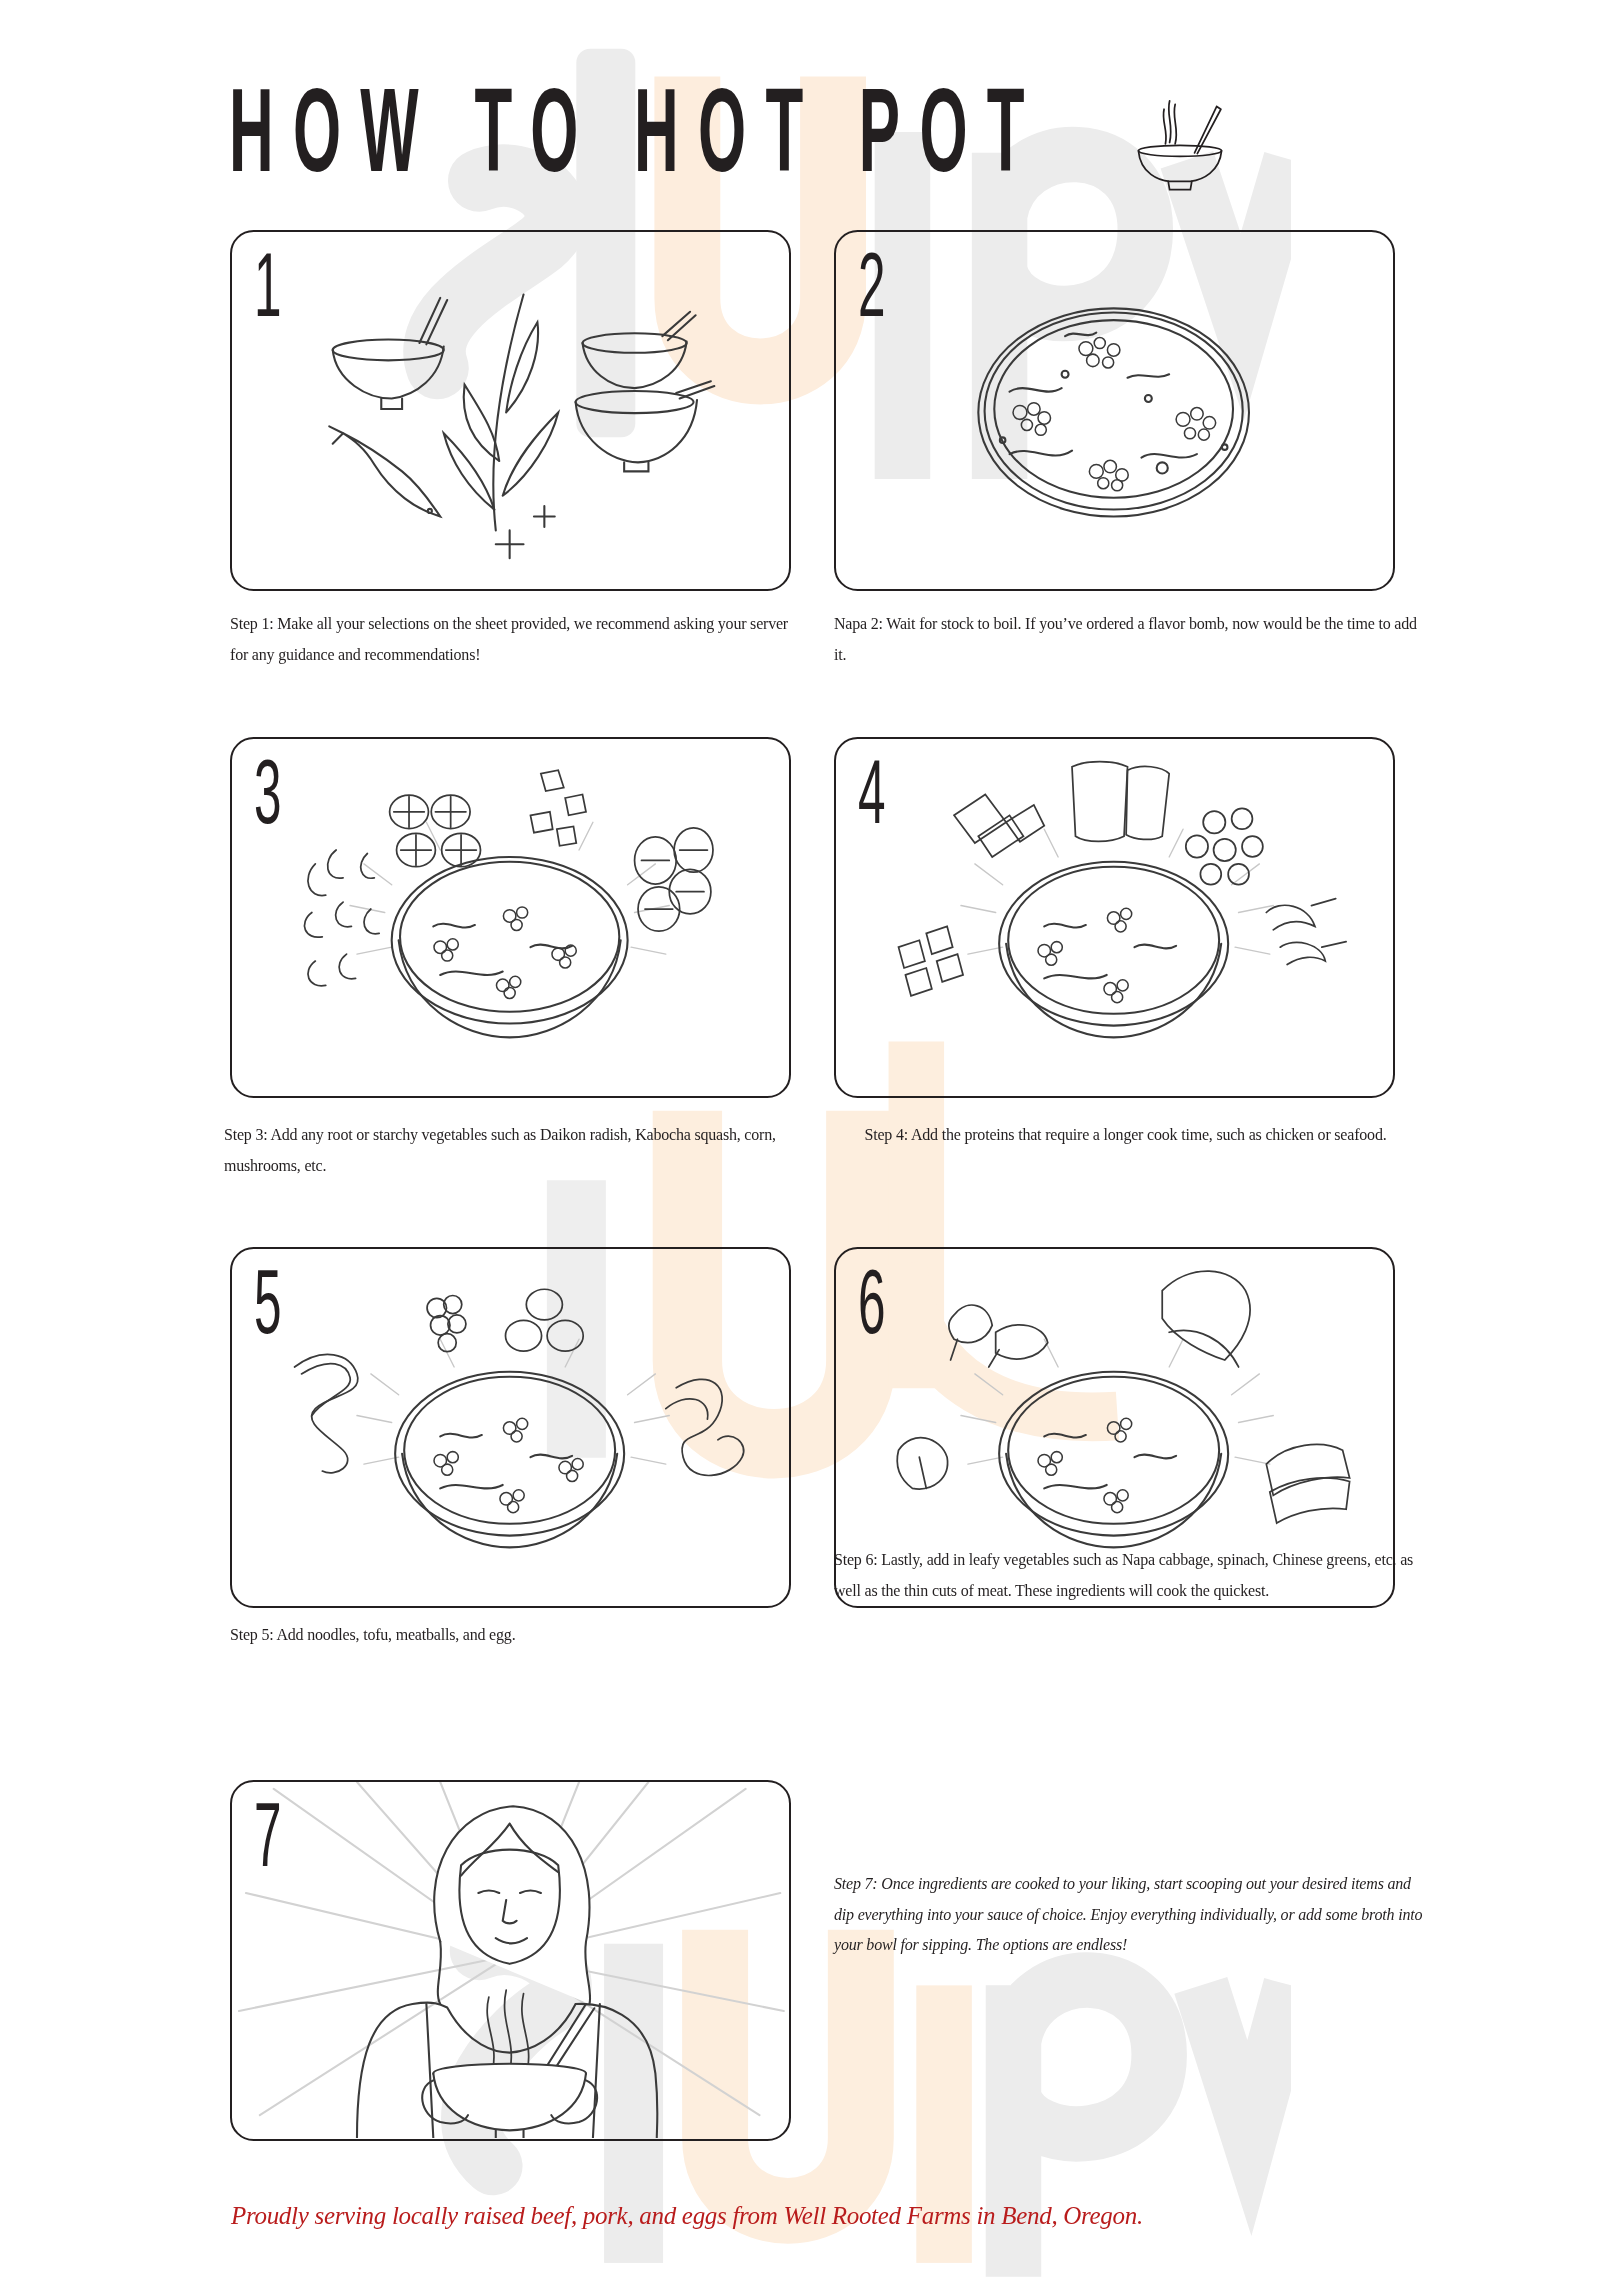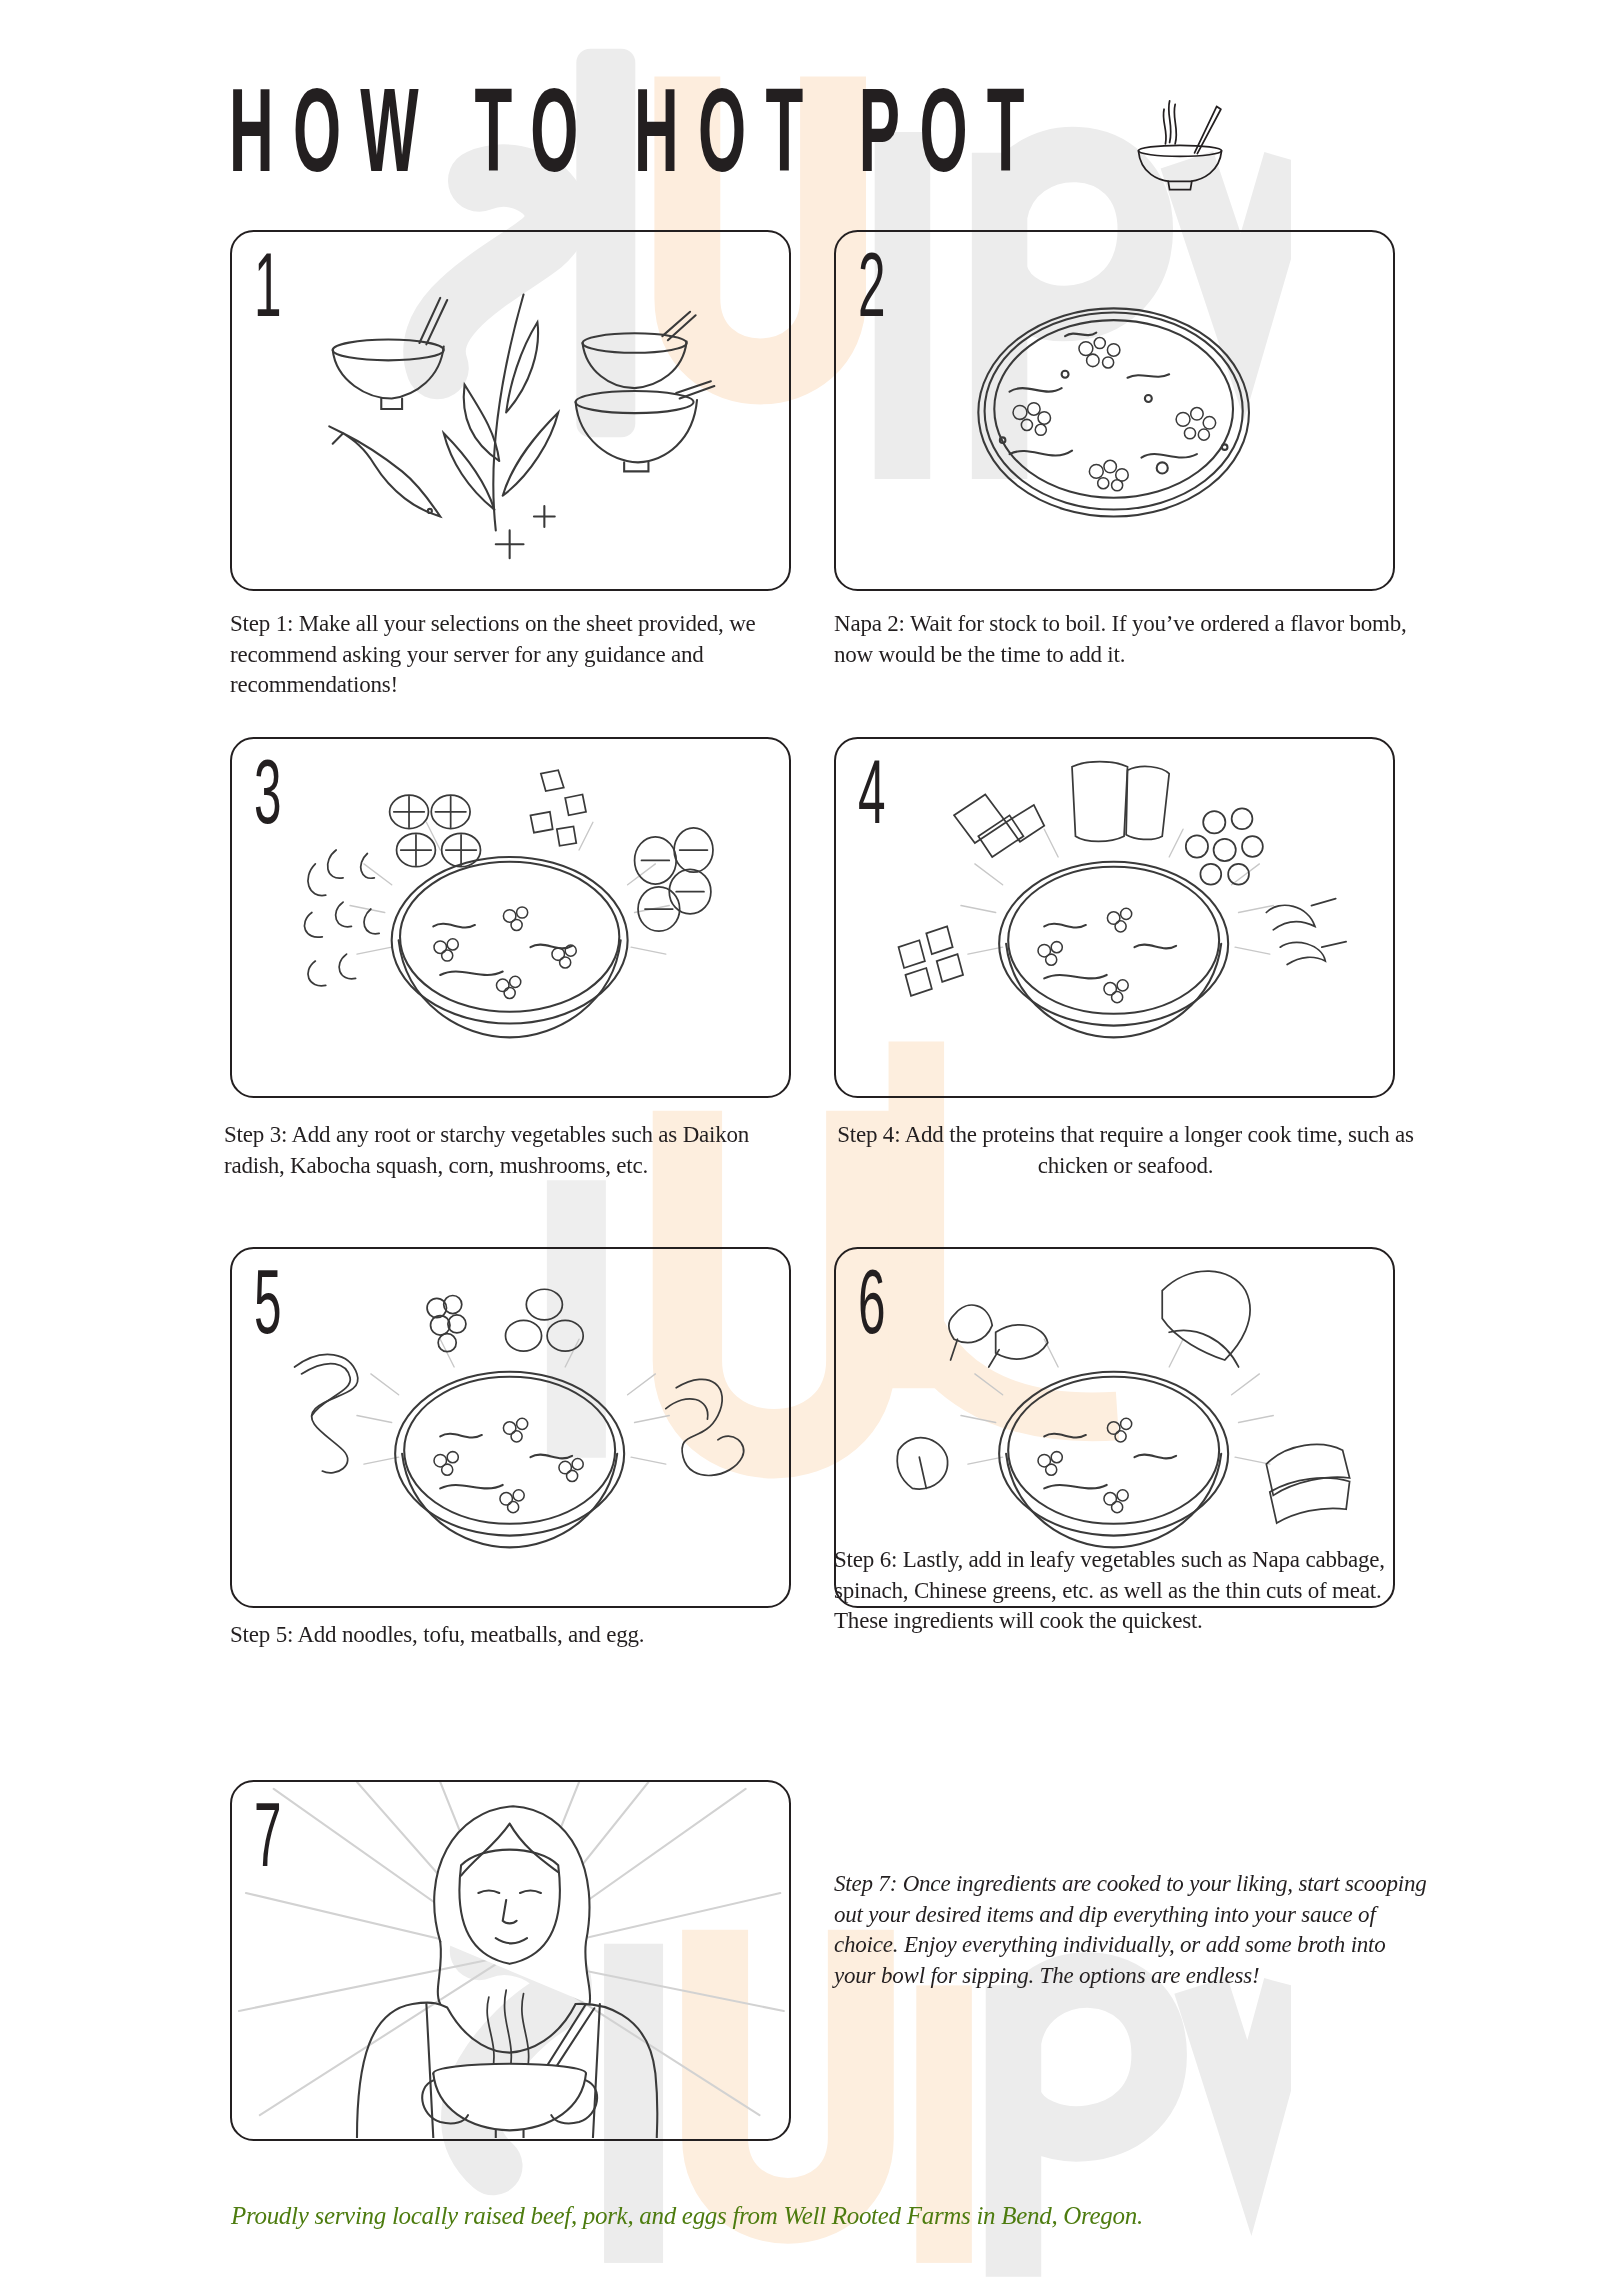--- a/index.html
+++ b/index.html
@@ -26,26 +26,26 @@
   .panel .num {
     position: absolute; left: 22px; top: 15.3px;
     font-family: "Liberation Sans", "DejaVu Sans", sans-serif;
     font-size: 90px; line-height: 76px; color: #231f20;
     transform: scaleX(0.55); transform-origin: left top;
   }
   .panel svg.art { position: absolute; left: 0; top: 0; width: 556px; height: 356px; }
 
   .caption {
     position: absolute; width: 583px; z-index: 2;
-    font-size: 23px; line-height: 30.5px; color: #231f20;
+    font-size: 16px; line-height: 30.5px; color: #231f20;
     letter-spacing: -0.2px;
   }
   .footer {
     position: absolute; left: 231px; top: 2199px; z-index: 2;
-    font-style: italic; font-size: 25px; line-height: 33px; color: #4d7c0f;
+    font-style: italic; font-size: 25px; line-height: 33px; color: #b91c1c;
     letter-spacing: -0.3px;
   }
 </style>
 </head>
 <body>
 
 <div class="wm" style="left:389px; top:7px; width:902px; height:486px;">
   <svg width="902" height="486" viewBox="0 0 1300 700">
     <path d="M70 520 C 40 440, 170 380, 220 340 C 280 290, 200 220, 130 250" stroke="#ececec" stroke-width="90" fill="none" stroke-linecap="round"></path>
     <rect x="270" y="60" width="85" height="560" rx="20" fill="#ececec"></rect>

